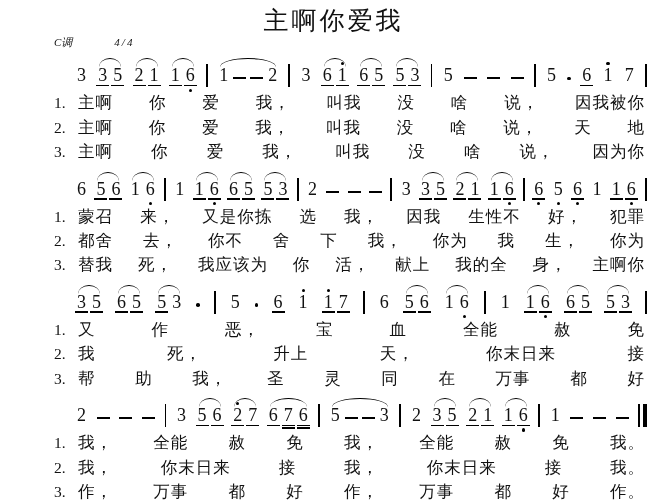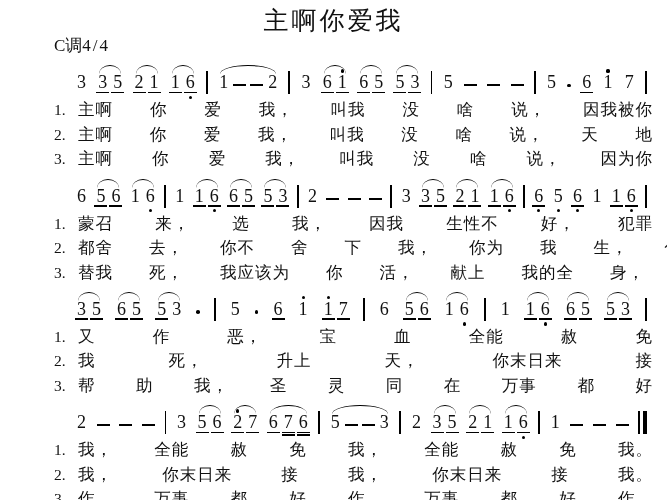--- a/index.html
+++ b/index.html
@@ -1,22 +1,22 @@
 <!DOCTYPE html>
 <html><head>
 <meta charset="utf-8">
 <style>
   html,body{margin:0;padding:0;background:#fff;}
   body{width:667px;height:500px;overflow:hidden;color:#111;
        font-family:"Liberation Serif", serif;}
   .sheet{padding:5px 14px 0 14px;}
   .title{text-align:center;font-family:"Liberation Sans",sans-serif;
          font-weight:400;font-size:25px;letter-spacing:3px;line-height:1.2;}
-  .keyline{display:flex;font-size:17px;margin:1px 0 2px 40px;line-height:1.2;}
-  .keyline .ts{letter-spacing:2px;}
+  .keyline{display:flex;gap:30px;font-size:11px;margin:1px 0 2px 40px;line-height:1.2;font-style:italic;}
+  .keyline .ts{letter-spacing:2px;margin-left:12px;}
   
   .music-line{display:flex;justify-content:space-between;align-items:flex-end;
               margin:0 6px 0 62px;height:37px;}
   .note{position:relative;display:inline-block;font-size:18px;line-height:1;
         padding:0 1px 5px;font-family:"Liberation Serif",serif;}
   .note .num{position:relative;}
   .ul{position:absolute;left:-1px;right:-1px;height:1.6px;background:#000;}
   .ul1{bottom:3px;}
   .ul2{bottom:.5px;}
   .oct{position:absolute;left:50%;width:3.2px;height:3.2px;margin-left:-1.6px;
@@ -30,21 +30,21 @@
   .ddot{display:inline-block;width:3.6px;height:3.6px;border-radius:50%;
         background:#000;margin-bottom:9px;}
   .bar{display:inline-block;width:1.8px;height:23px;background:#000;margin-bottom:2px;}
   .endbar{display:inline-flex;gap:2.5px;align-items:flex-end;margin-bottom:2px;}
   .endbar .thin{width:1.8px;height:23px;background:#000;}
   .endbar .thick{width:4.2px;height:23px;background:#000;}
   
   .lyric-row{display:flex;align-items:baseline;margin:3px 0 0 40px;
              font-size:16.5px;line-height:1.3;}
   .verse-num{flex:0 0 24px;font-size:15.5px;}
-  .segs{flex:1;display:flex;justify-content:space-between;margin-right:0;gap:36px;}
+  .segs{flex:1;display:flex;justify-content:space-between;margin-right:8px;}
   .seg{white-space:nowrap;letter-spacing:1px;}
   .system{margin-top:3px;}
 </style>
 </head>
 <body>
 
 <div class="sheet">
   <div class="title">主啊你爱我</div>
   <div class="keyline">
     <span>C调</span>
@@ -197,20 +197,21 @@
             <span class="note"><span class="num">1</span><i class="ul ul1"></i></span>
             <span class="note"><span class="num">6</span><i class="oct lo"></i><i class="ul ul1"></i></span>
           </span>
           <span class="bar"></span>
         </div>
         <div class="lyric-row">
           <span class="verse-num">1.</span>
           <span class="segs">
             <span class="seg">蒙召</span>
             <span class="seg">来，</span>
+            <span class="seg">又是你拣</span>
             <span class="seg">选</span>
             <span class="seg">我，</span>
             <span class="seg">因我</span>
             <span class="seg">生性不</span>
             <span class="seg">好，</span>
             <span class="seg">犯罪</span>
           </span>
         </div>
         <div class="lyric-row">
           <span class="verse-num">2.</span>

